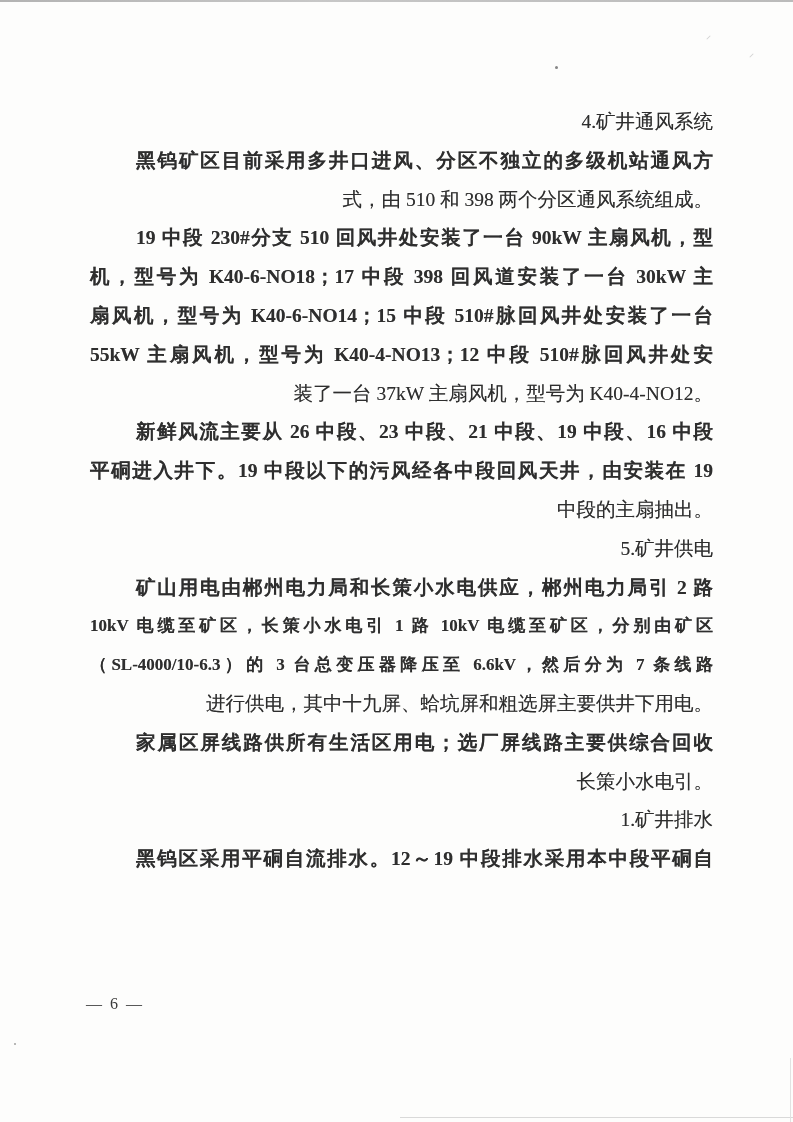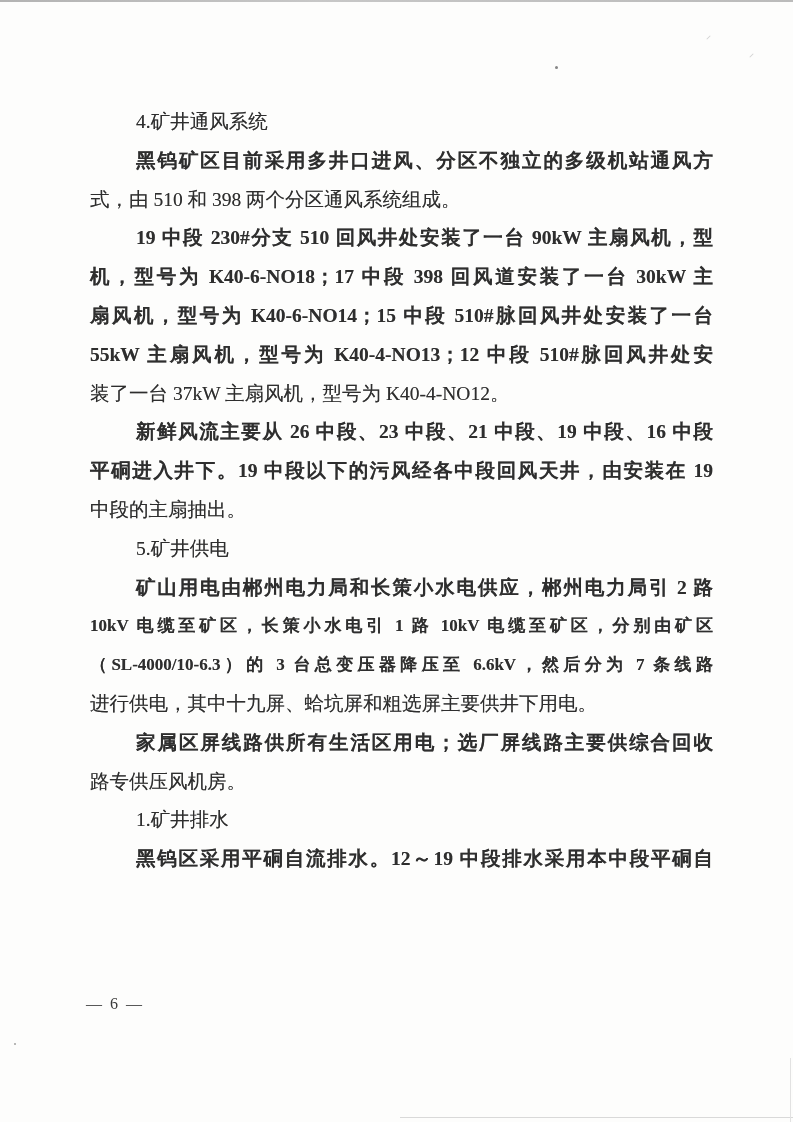--- a/index.html
+++ b/index.html
@@ -24,21 +24,21 @@
     position:absolute;left:790px;top:1058px;width:1px;height:64px;
     background:#e2e2e2;
   }
   .text-block{
     position:absolute;left:90px;top:103px;width:623px;
     color:#2e2e2e;
     text-shadow:0 0 .5px rgba(60,60,60,.55);
   }
   .line{
     height:38.8px;line-height:38.8px;font-size:19.5px;
-    white-space:nowrap;text-align:left;
+    white-space:nowrap;text-align:right;
   }
   .just{
     white-space:normal;text-align:justify;
     -moz-text-align-last:justify;text-align-last:justify;
     text-justify:inter-character;
     font-weight:bold;
   }
   .indent{text-indent:46px;}
   .compact{font-size:17px;}
   .pageno{
@@ -69,21 +69,21 @@
     <div class="line">装了一台 37kW 主扇风机，型号为 K40-4-NO12。</div>
     <div class="line just indent">新鲜风流主要从 26 中段、23 中段、21 中段、19 中段、16 中段</div>
     <div class="line just">平硐进入井下。19 中段以下的污风经各中段回风天井，由安装在 19</div>
     <div class="line">中段的主扇抽出。</div>
     <div class="line indent">5.矿井供电</div>
     <div class="line just indent">矿山用电由郴州电力局和长策小水电供应，郴州电力局引 2 路</div>
     <div class="line just compact">10kV 电缆至矿区，长策小水电引 1 路 10kV 电缆至矿区，分别由矿区</div>
     <div class="line just compact">（SL-4000/10-6.3）的 3 台总变压器降压至 6.6kV，然后分为 7 条线路</div>
     <div class="line">进行供电，其中十九屏、蛤坑屏和粗选屏主要供井下用电。</div>
     <div class="line just indent">家属区屏线路供所有生活区用电；选厂屏线路主要供综合回收</div>
-    <div class="line">路专供压风机房。</div>
+    <div class="line">长策小水电引。</div>
     <div class="line indent">1.矿井排水</div>
     <div class="line just indent">黑钨区采用平硐自流排水。12～19 中段排水采用本中段平硐自</div>
   </div>
 
   <div class="pageno">— 6 —</div>
 
   <div class="dot dot-a"></div>
   <div class="dot dot-b"></div>
   <div class="tick tick-a"></div>
   <div class="tick tick-b"></div>

